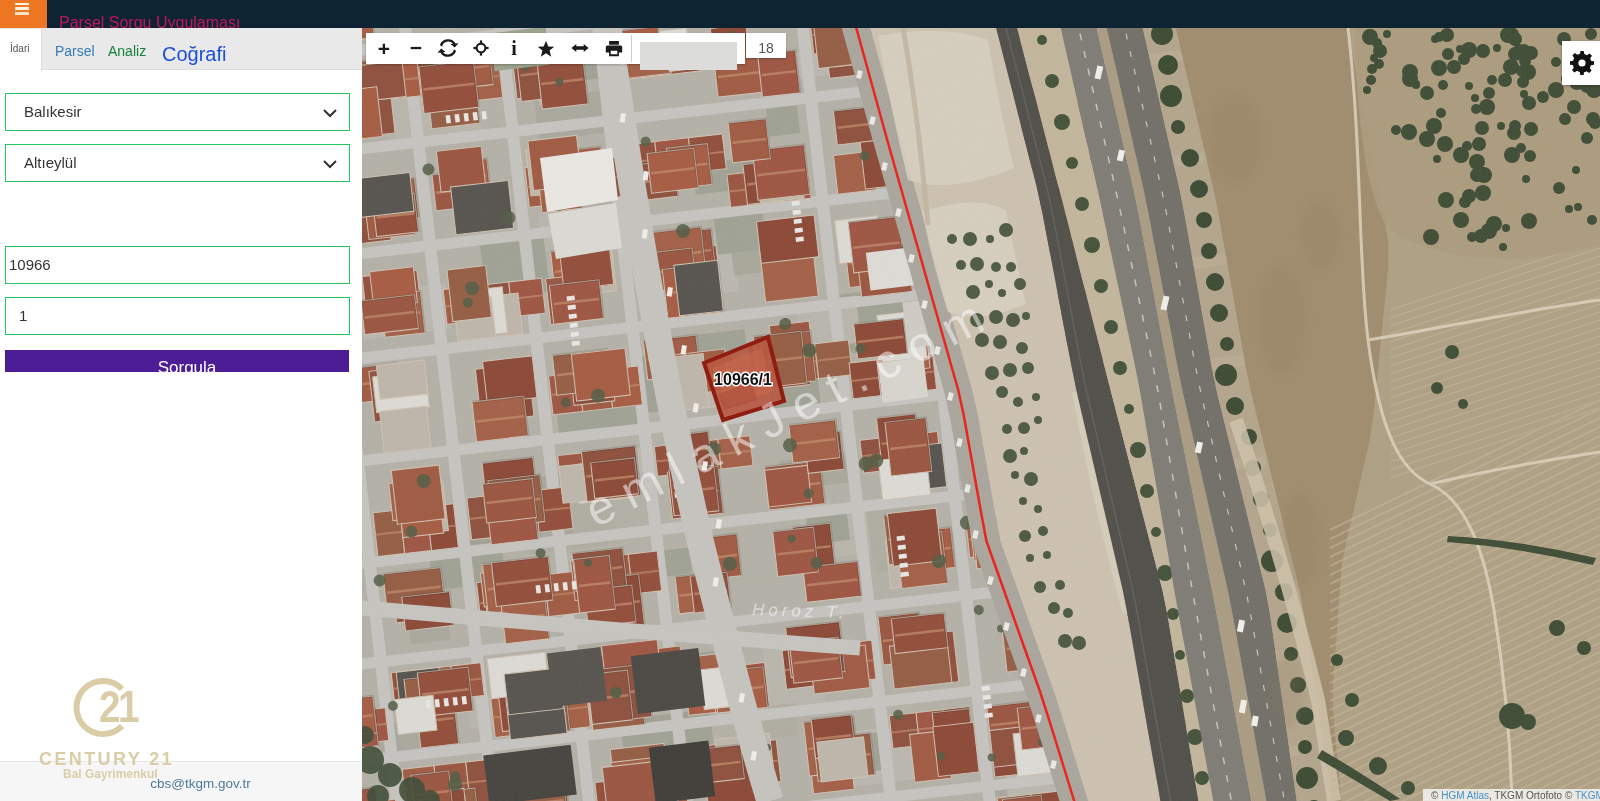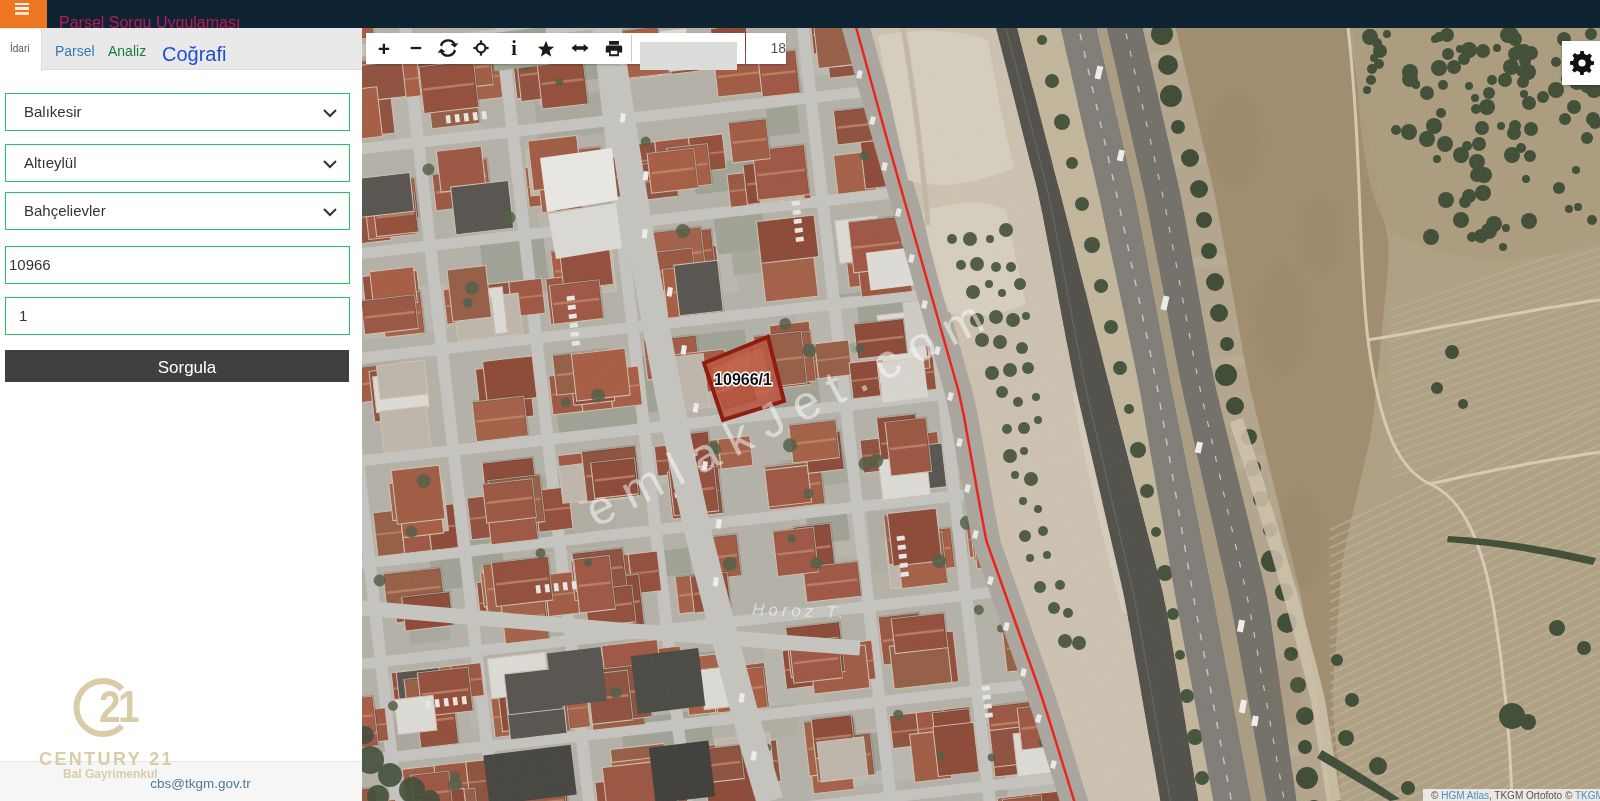--- a/index.html
+++ b/index.html
@@ -1734,30 +1734,26 @@
 <div class="sel" style="top:93px;">Balıkesir
   <svg width="14" height="9" style="position:absolute;right:12px;top:15px">
         <path d="M1,1 L7,7 L13,1" stroke="#333" stroke-width="2" fill="none"></path>
       </svg></div>
 
 <div class="sel" style="top:144px;">Altıeylül
   <svg width="14" height="9" style="position:absolute;right:12px;top:15px">
         <path d="M1,1 L7,7 L13,1" stroke="#333" stroke-width="2" fill="none"></path>
       </svg></div>
 
-<div class="sel" style="top:192px;">Bahçelievler
-  <svg width="14" height="9" style="position:absolute;right:12px;top:15px">
-        <path d="M1,1 L7,7 L13,1" stroke="#333" stroke-width="2" fill="none"></path>
-      </svg></div>
 
 <div class="sel" style="top:246px;padding-left:3px;">10966</div>
 
 <div class="sel" style="top:297px;padding-left:13px;">1</div>
 
-<div style="position:absolute;left:5px;top:350px;width:344px;height:32px;background:#404040;color:#fff;font-size:17px;text-align:center;line-height:35px;padding-left:20px;">Sorgula</div>
+<div style="position:absolute;left:5px;top:350px;width:344px;height:22px;background:#4c1d95;color:#fff;font-size:17px;text-align:center;line-height:35px;padding-left:20px;">Sorgula</div>
 
 <div style="position:absolute;left:0;top:761px;width:362px;height:40px;background:#f6f6f6;border-top:1px solid #e8e8e8;"></div>
 
 <svg width="240" height="150" style="position:absolute;left:0;top:645px">
   <g fill="none" stroke="#d9cca7" stroke-width="6">
     <path d="M 122,44 A 26.5,26.5 0 1 0 122,81"></path>
   </g>
   <text x="99" y="77" font-size="44" font-weight="bold" fill="#d9cca7" letter-spacing="-3" transform="scale(0.88 1)" transform-origin="99 77" font-family="Liberation Sans, sans-serif">21</text>
   <text x="39" y="120" font-size="18" font-weight="bold" fill="#d9cca7" letter-spacing="2.4" font-family="Liberation Sans, sans-serif">CENTURY 21</text>
   <text x="63" y="133" font-size="12" font-weight="bold" fill="#d9cca7" font-family="Liberation Sans, sans-serif">Bal Gayrimenkul</text>
@@ -1792,21 +1788,21 @@
         <path d="M-10.5,0 L-4.5,-4.8 L-4.5,-2 L4.5,-2 L4.5,-4.8 L10.5,0 L4.5,4.8 L4.5,2 L-4.5,2 L-4.5,4.8 Z"></path>
       </g>
   <g transform="translate(248,15) scale(0.82)">
         <path d="M-6,-8.5 h12 v4.5 h-12 z M-8,-3 h16 a2,2 0 0 1 2,2 v6.5 h-4 v4.5 h-12 v-4.5 h-4 v-6.5 a2,2 0 0 1 2,-2 z M-4,3.5 h8 v4 h-8 z" fill-rule="evenodd"></path>
       </g>
   <line x1="265.5" y1="2" x2="265.5" y2="29" stroke="#ccc" stroke-width="1"></line>
 </svg>
 
 <div style="position:absolute;left:640px;top:42px;width:97px;height:28px;background:#dcdcda;"></div>
 
-<div style="position:absolute;left:746px;top:33px;width:40px;height:31px;background:#fff;box-shadow:0 1px 2px rgba(0,0,0,0.25);color:#555;font-size:14px;text-align:right;line-height:31px;">18</div>
+<div style="position:absolute;left:746px;top:33px;width:40px;height:25px;background:#fff;box-shadow:0 1px 2px rgba(0,0,0,0.25);color:#555;font-size:14px;text-align:center;line-height:31px;">18</div>
 
 <div style="position:absolute;left:1562px;top:41px;width:38px;height:44px;background:#fff;box-shadow:0 1px 3px rgba(0,0,0,0.3);">
   <svg width="24" height="24" style="position:absolute;left:8px;top:10px" viewBox="0 0 20 20">
     <path fill="#111" d="M8.6,0 h2.8 l0.5,2.6 a7.2,7.2 0 0 1 2.2,0.9 l2.2,-1.5 2,2 -1.5,2.2 a7.2,7.2 0 0 1 0.9,2.2 L20,8.6 v2.8 l-2.6,0.5 a7.2,7.2 0 0 1 -0.9,2.2 l1.5,2.2 -2,2 -2.2,-1.5 a7.2,7.2 0 0 1 -2.2,0.9 L11.4,20 H8.6 l-0.5,-2.6 a7.2,7.2 0 0 1 -2.2,-0.9 l-2.2,1.5 -2,-2 1.5,-2.2 a7.2,7.2 0 0 1 -0.9,-2.2 L0,11.4 V8.6 l2.6,-0.5 a7.2,7.2 0 0 1 0.9,-2.2 L2,3.7 l2,-2 2.2,1.5 a7.2,7.2 0 0 1 2.2,-0.9 Z"></path>
     <circle cx="10" cy="10" r="3" fill="#fff"></circle>
   </svg>
 </div>
 
 </div>
 </body></html>

